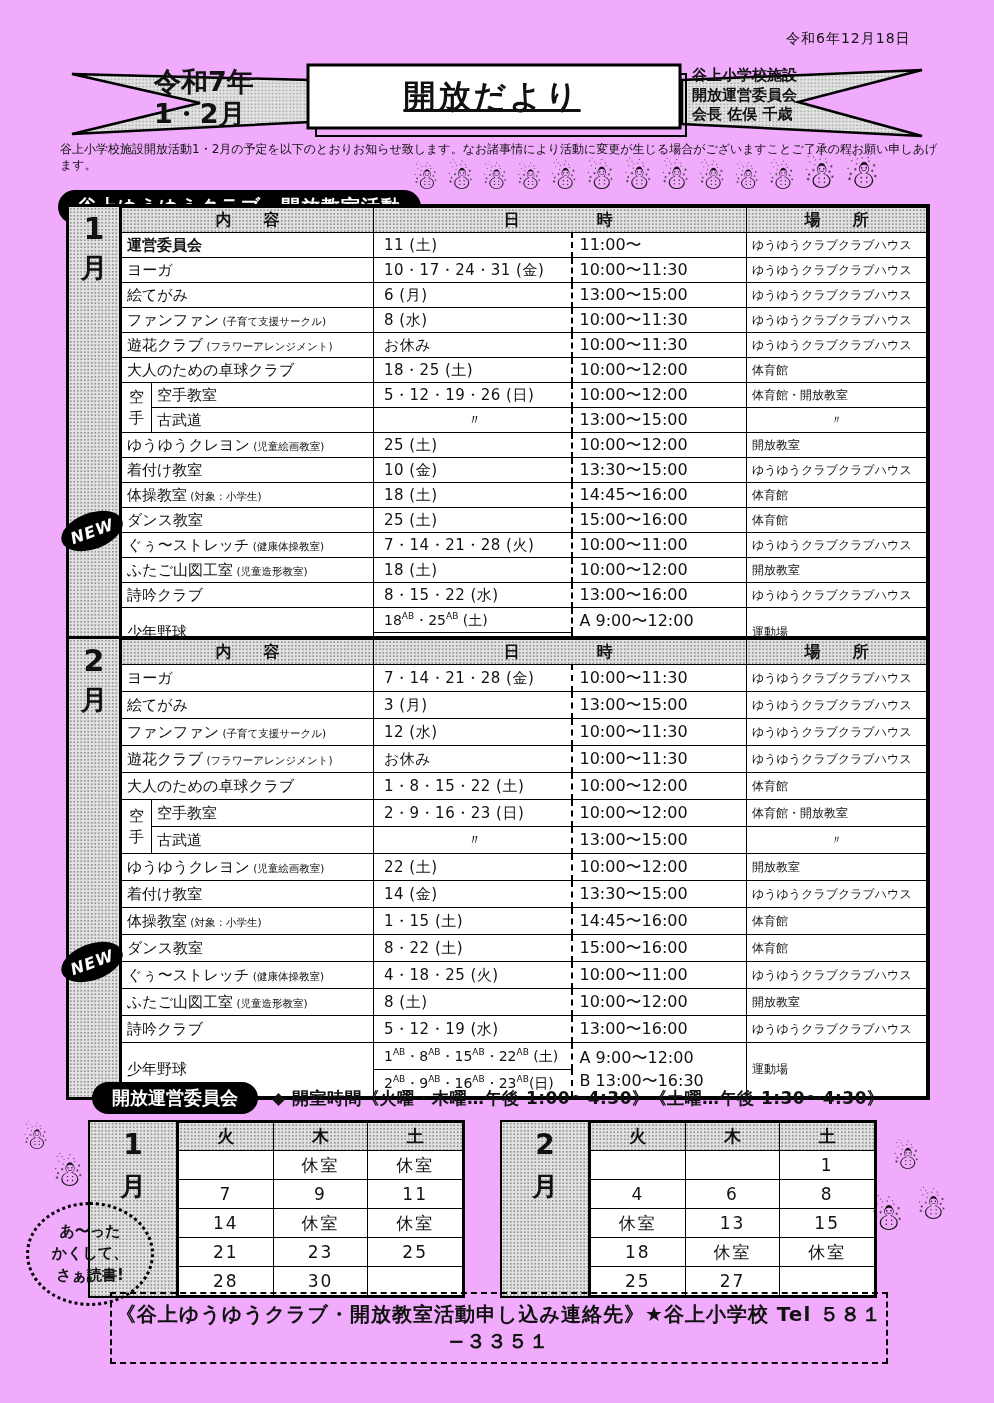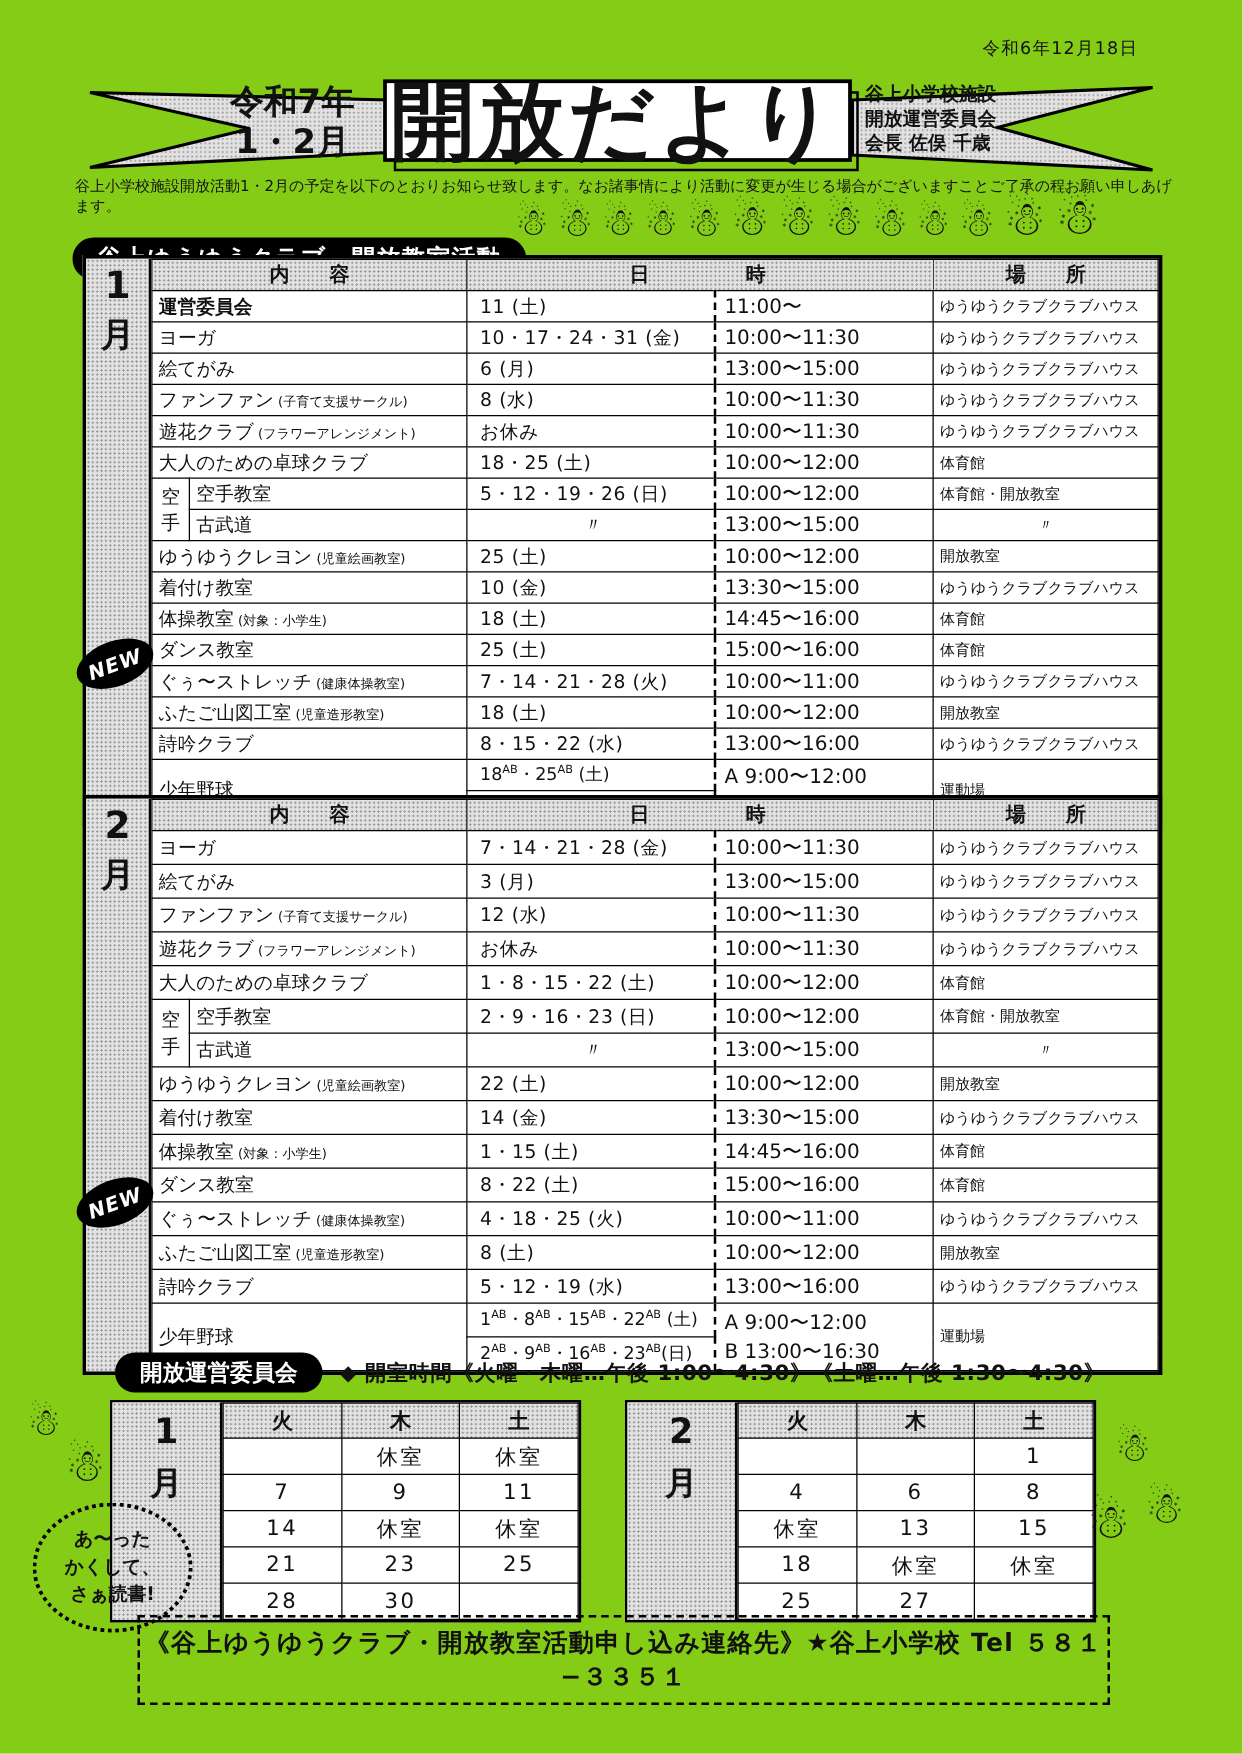--- a/index.html
+++ b/index.html
@@ -1,27 +1,27 @@
 <!DOCTYPE html>
 <html><head>
 <meta charset="utf-8">
 <style>
   html,body{margin:0;padding:0;background:#fff;}
   body{font-family:"DejaVu Sans",sans-serif;color:#111;}
-  .page{position:relative;width:994px;height:1403px;background:#84cc16;overflow:hidden;}
+  .page{position:relative;width:994px;height:1403px;background:#f0abfc;overflow:hidden;}
   .halftone{background-color:#e2e2e2;background-image:radial-gradient(circle,#969696 0.8px,transparent 0.95px);background-size:3.5px 3.5px;}
   .abs{position:absolute;}
 
   .issue-date{left:786px;top:30px;font-size:14px;letter-spacing:1px;}
 
   
   .banner{left:58px;top:54px;width:880px;height:92px;}
   .banner svg{position:absolute;left:0;top:0;}
-  .period{position:absolute;left:96px;top:12px;width:160px;text-align:center;font-size:27px;font-weight:bold;line-height:1.2;}
-  .main-title{position:absolute;left:252px;top:12px;width:364px;height:62px;display:flex;align-items:center;justify-content:center;font-size:68px;font-weight:900;letter-spacing:3px;}
+  .period{position:absolute;left:96px;top:12px;width:160px;text-align:left;font-size:27px;font-weight:bold;line-height:1.2;}
+  .main-title{position:absolute;left:252px;top:12px;width:364px;height:62px;display:flex;align-items:center;justify-content:center;font-size:32px;font-weight:900;letter-spacing:3px;text-decoration:underline;}
   .org{position:absolute;left:634px;top:12px;width:180px;font-size:15px;font-weight:bold;line-height:1.3;white-space:nowrap;}
 
   .intro{left:60px;top:142px;width:884px;font-size:12px;line-height:1.3;}
 
   .pill{display:inline-block;background:#000;color:#fff;font-weight:bold;border-radius:18px;padding:4px 20px;}
   .section-pill{left:58px;top:166px;font-size:19px;letter-spacing:1px;margin-top:24px;}
 
   .snow-row{left:412px;top:154px;width:580px;display:flex;align-items:flex-end;gap:7px;}
   .snowman{line-height:1;}
 

